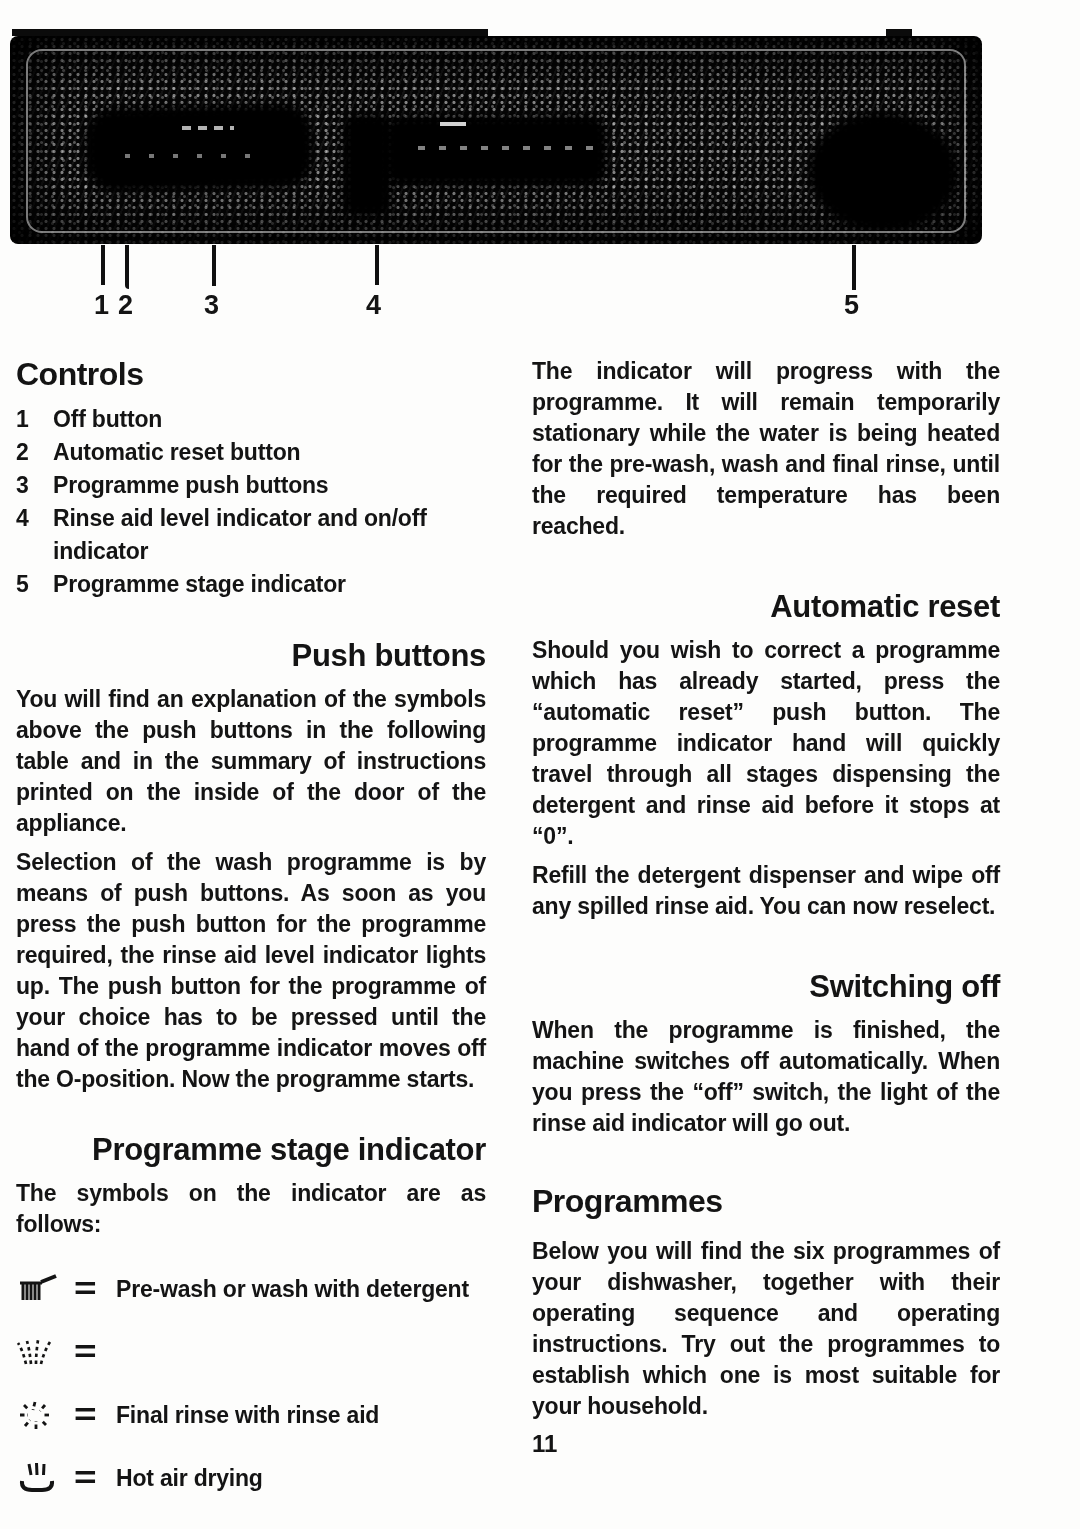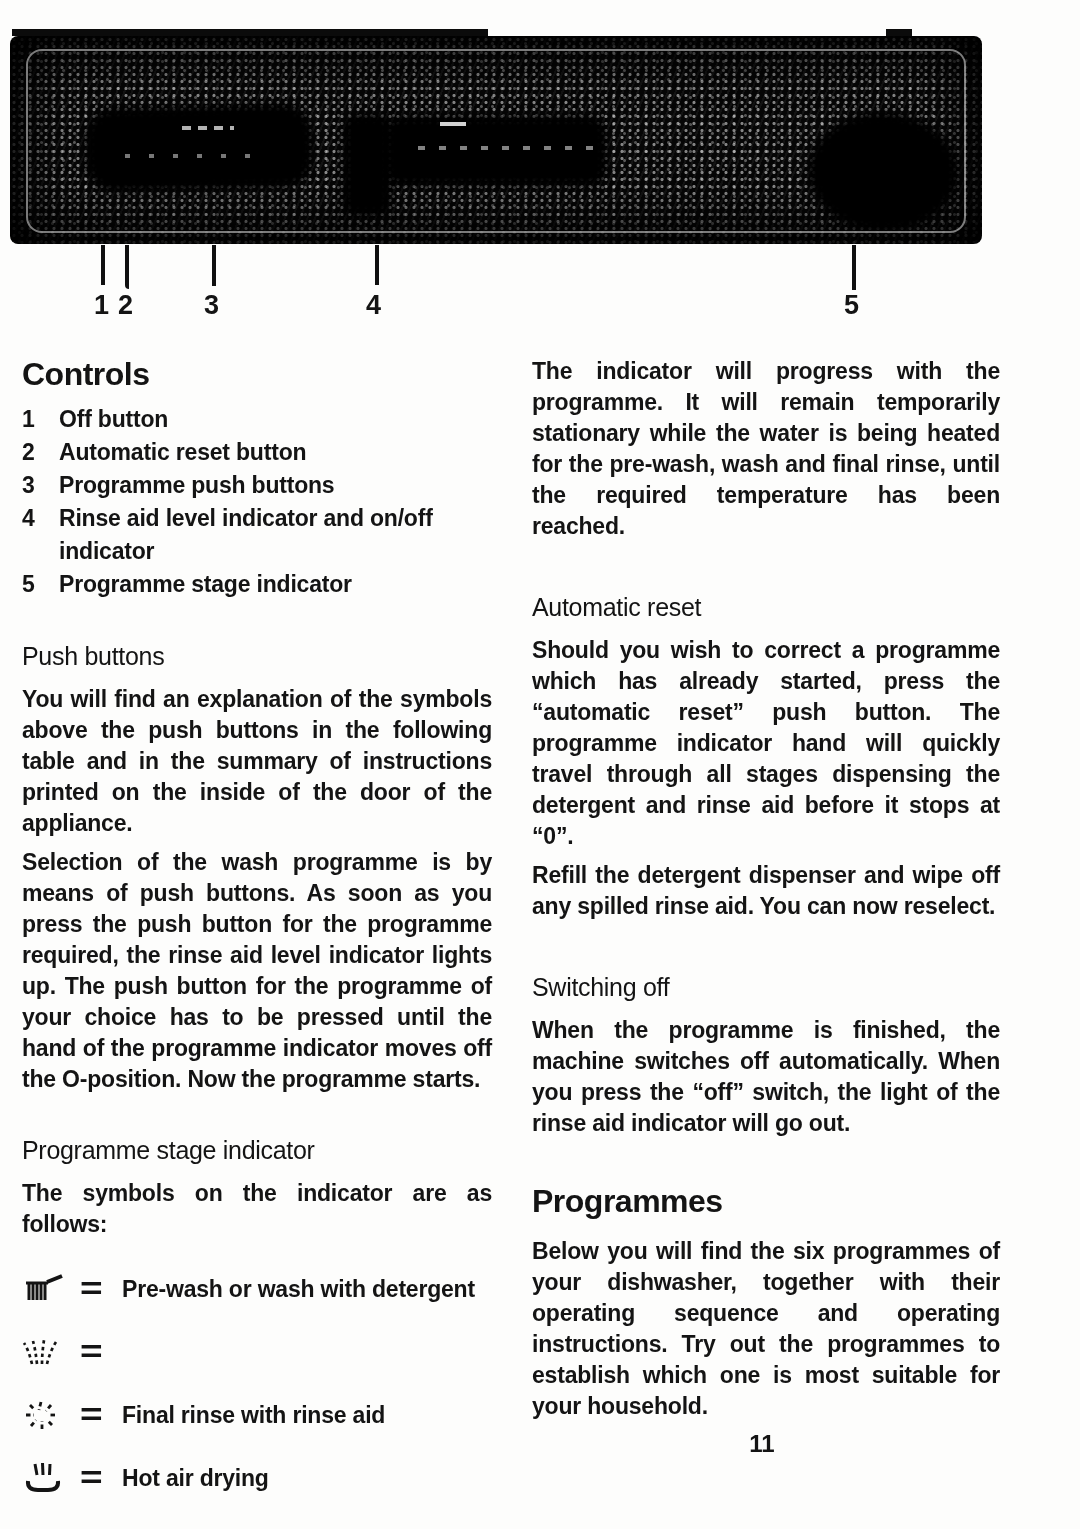--- a/index.html
+++ b/index.html
@@ -48,45 +48,45 @@
   .cl-1{left:101px; top:245px; height:40px;}
   .cl-2{left:125px; top:245px; height:44px; border-bottom-left-radius:6px;}
   .cl-3{left:212px; top:245px; height:41px;}
   .cl-4{left:375px; top:245px; height:40px;}
   .cl-5{left:852px; top:245px; height:45px;}
   .callout-num{position:absolute; top:291px; font-size:27px; font-weight:700; line-height:28px;}
   .cn-1{left:94px;} .cn-2{left:118px;} .cn-3{left:204px;} .cn-4{left:366px;} .cn-5{left:844px;}
 
   
   .col{position:absolute; top:356px;}
-  .col-left {left:22px;  width:470px;}
+  .col-left {left:16px;  width:470px;}
   .col-right{left:532px; width:468px;}
 
   .h1{font-size:32px; line-height:37px; font-weight:700; letter-spacing:-.5px; margin:0 0 10px;}
-  .h2{font-size:25px; line-height:30px; font-weight:400; letter-spacing:-.3px; margin:40px 0 13px;}
+  .h2{font-size:31px; line-height:30px; font-weight:700; letter-spacing:-.3px; margin:40px 0 13px;text-align:right;}
   .body-p{font-size:23px; line-height:31px; font-weight:700; letter-spacing:-.2px;
     text-align:justify; margin:0 0 8px;}
 
   .ctl-list{margin:2px 0 0;}
   .ctl-item{display:flex; font-size:23px; line-height:33px; font-weight:700; letter-spacing:-.2px;}
   .ctl-num{width:37px; flex:none;}
   .ctl-label{flex:1;}
 
   .sym-intro{margin-bottom:4px;}
   .sym-list{margin-top:26px;}
   .sym-row{display:flex; align-items:center; margin:0 0 17px; min-height:46px;}
   .sym-icon{width:58px; flex:none; color:#141414;}
   .sym-icon svg{display:block;}
   .sym-eq{width:42px; flex:none; font-size:31px; font-weight:700; transform:scaleX(1.25); transform-origin:left center;}
   .sym-label{font-size:23px; font-weight:700; letter-spacing:-.2px;}
 
   .ar-p2{margin-top:2px;}
   .h2-spaced{margin-top:50px;}
   .h1-programmes{margin:44px 0 16px;}
-  .page-num{ text-align:center; padding-right:8px; font-size:24px; font-weight:700; margin-top:8px;}
+  .page-num{ text-align:left; padding-right:8px; font-size:24px; font-weight:700; margin-top:8px;}
 </style>
 </head>
 <body>
 
 <div class="page">
 
   <div class="rag rag-a"></div>
   <div class="rag rag-b"></div>
 
   <div class="panel">

